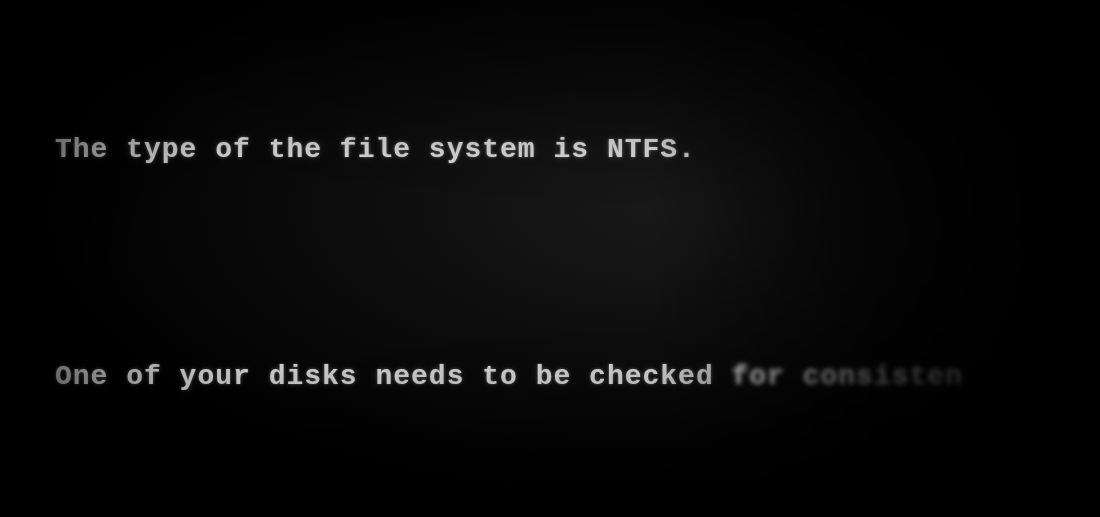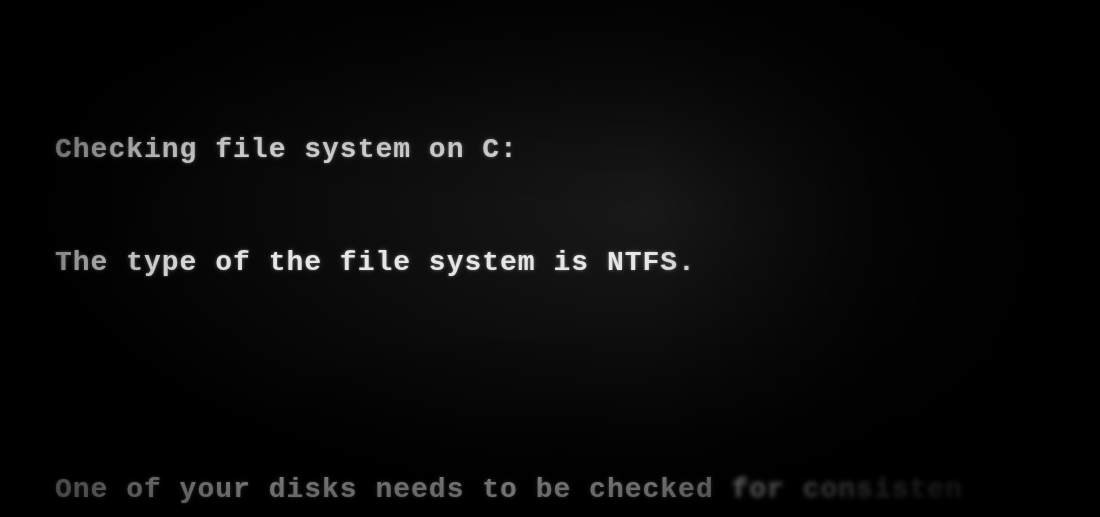--- a/index.html
+++ b/index.html
@@ -58,21 +58,20 @@
       width: 380px;
       height: 100%;
       backdrop-filter: blur(2px);
       pointer-events: none;
     }
   </style>
 </head>
 <body>
 
 <div class="screen">
-  <span class="line">Checking file system on C:</span>
   <span class="line">The type of the file system is NTFS.</span>
   <div class="blank"></div>
   <span class="line">One of your disks needs to be checked for consisten</span>
   
   
   
   
   
   
   

